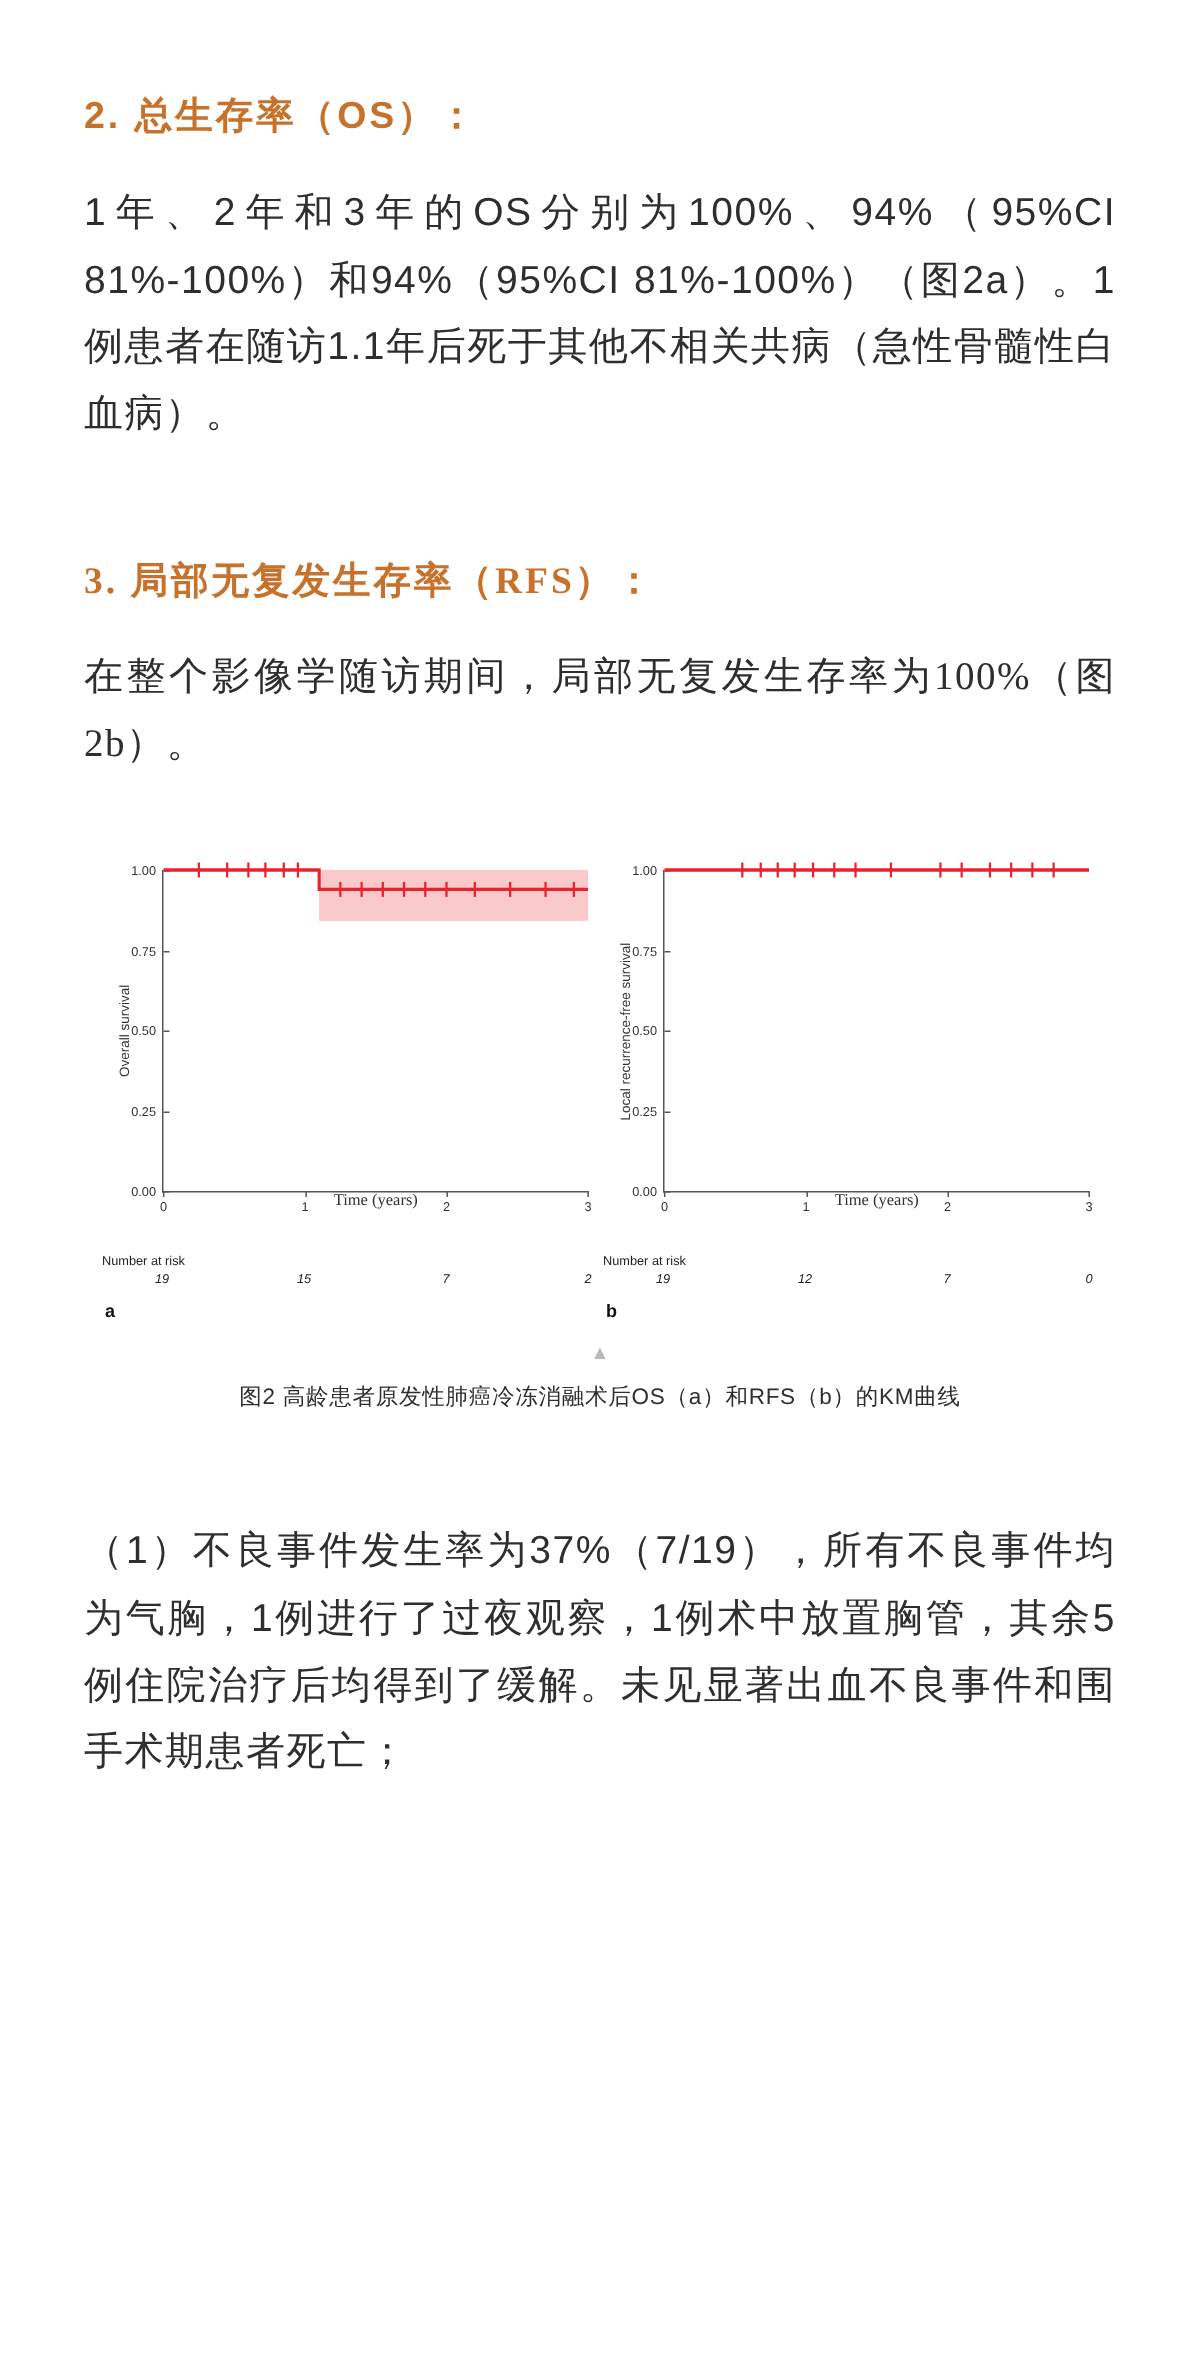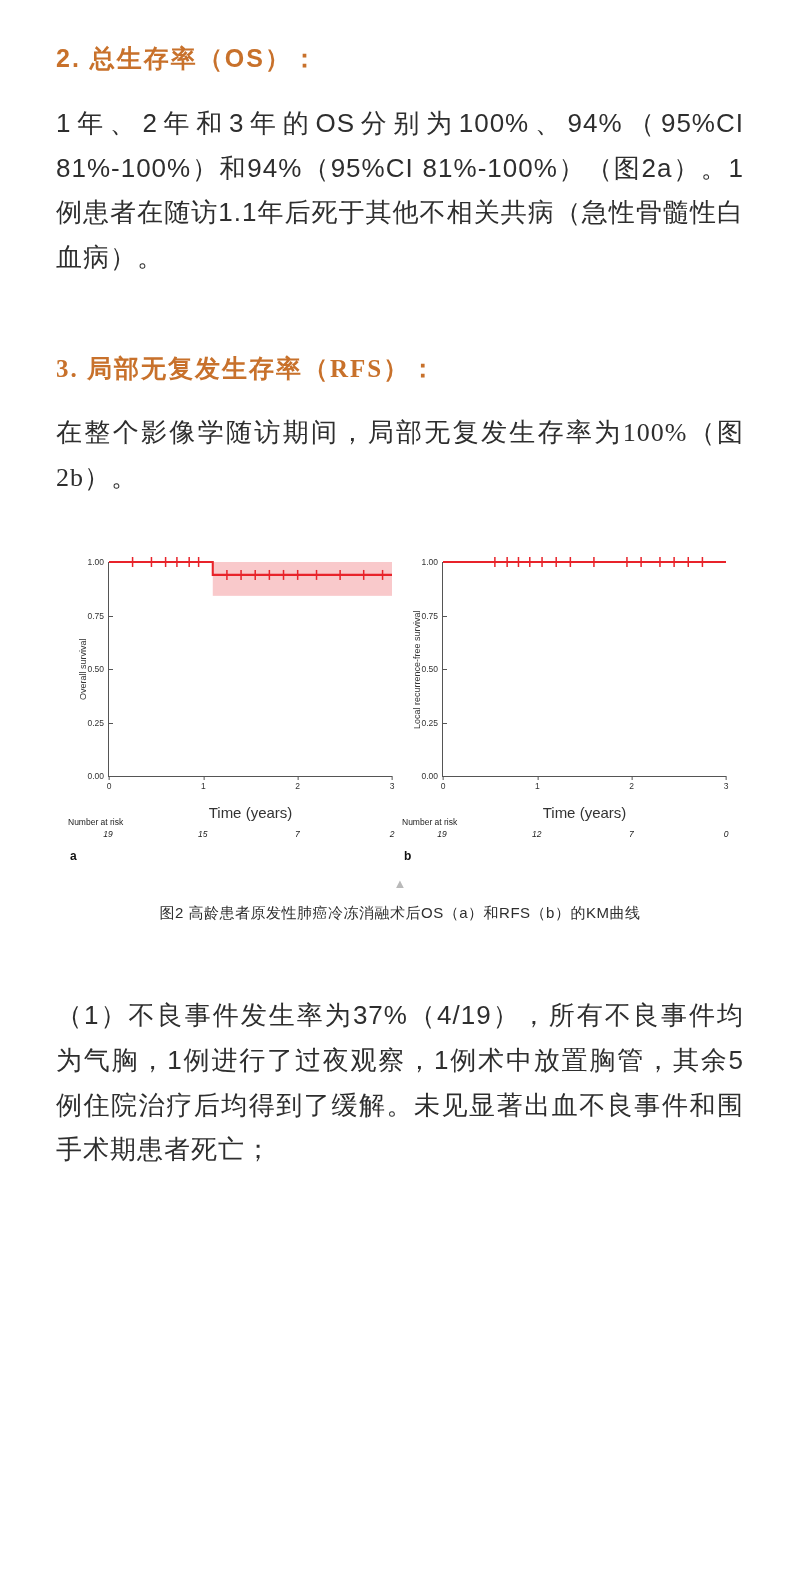--- a/index.html
+++ b/index.html
@@ -30,21 +30,21 @@
     margin: 0;
   }
   .body-text {
     font-size: 26px;
     line-height: 1.72;
     letter-spacing: 1px;
     color: #2e2e2e;
     margin: 0;
     text-align: justify;
   }
-  .sec1 { padding-top: 42px; }
+  .sec1 { padding-top: 60px; }
   .sec1 .body-text { margin-top: 26px; }
   .sec2 { margin-top: 72px; font-family: Liberation Serif, serif; }
   .sec2 .body-text { margin-top: 26px; }
 
   
   .figure-block {
     margin-top: 62px;
   }
   .charts-row {
     display: flex;
@@ -115,23 +115,24 @@
     width: 1px;
     height: 4px;
     background: #555;
   }
   .x-title {
     position: absolute;
     top: 100%;
     left: 0;
     width: 100%;
     text-align: center;
-    font-size: 15px;
+    font-size: 11px;
     color: #333;
-    margin-top: 28px;
+    margin-top: 0;
+    font-family: Liberation Serif, serif;
   }
   .curve {
     position: absolute;
     left: 0; top: 0;
     width: 100%; height: 100%;
     overflow: visible;
   }
   .risk-label {
     font-size: 8.5px;
     color: #222;
@@ -297,16 +298,16 @@
         <div class="panel-letter">b</div>
       </div>
 
     </div>
 
     <div class="collapse-arrow">▲</div>
     <div class="fig-caption">图2 高龄患者原发性肺癌冷冻消融术后OS（a）和RFS（b）的KM曲线</div>
   </div>
 
   <div class="sec3">
-    <p class="body-text">（1）不良事件发生率为37%（4/19），所有不良事件均为气胸，1例进行了过夜观察，1例术中放置胸管，其余5例住院治疗后均得到了缓解。未见显著出血不良事件和围手术期患者死亡；</p>
+    <p class="body-text">（1）不良事件发生率为37%（7/19），所有不良事件均为气胸，1例进行了过夜观察，1例术中放置胸管，其余5例住院治疗后均得到了缓解。未见显著出血不良事件和围手术期患者死亡；</p>
   </div>
 
 </div>
 
 </body></html>

